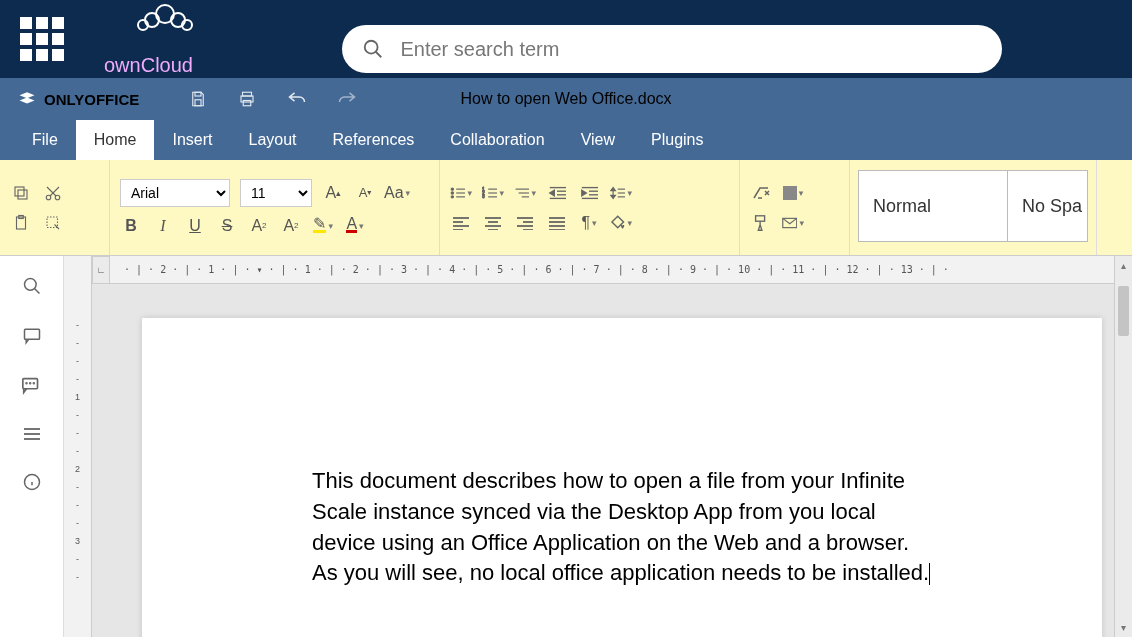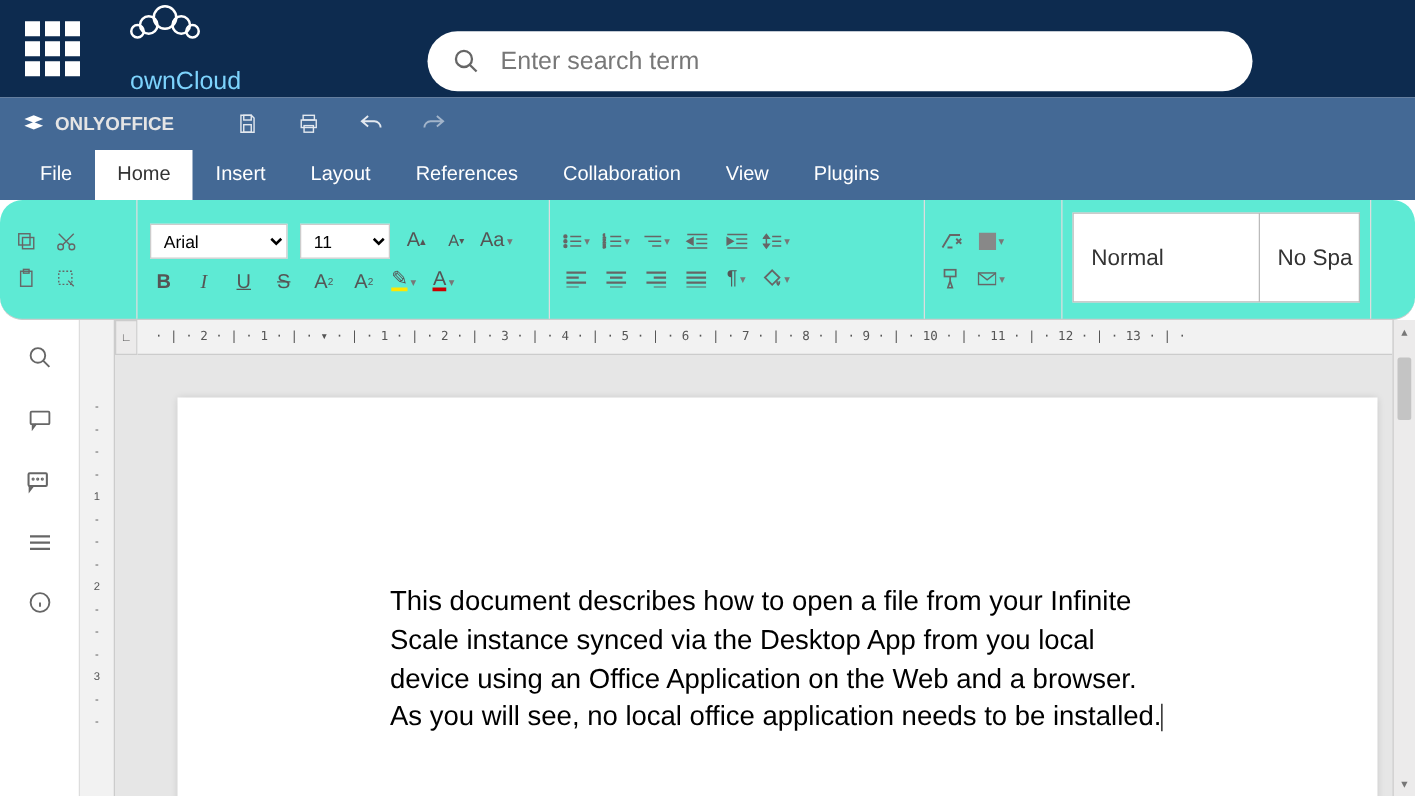--- a/index.html
+++ b/index.html
@@ -2,42 +2,42 @@
 <html><head>
 <meta charset="utf-8">
 <style>
   * { box-sizing: border-box; margin: 0; padding: 0; }
   body { font-family: Arial, Helvetica, sans-serif; width: 1132px; height: 637px; overflow: hidden; background: #fff; }
   
   
   .top-bar { height: 78px; background: #0d2b4f; display: flex; align-items: center; padding: 0 20px; gap: 40px; }
   .app-grid { display: grid; grid-template-columns: repeat(3, 12px); grid-template-rows: repeat(3, 12px); gap: 4px; cursor: pointer; }
   .app-grid div { background: #fff; }
-  .logo { display: flex; flex-direction: column; align-items: flex-start; color: #7dd3fc; gap: 20px; }
+  .logo { display: flex; flex-direction: column; align-items: flex-end; color: #f0abfc; gap: 20px; }
   .logo-text { font-size: 20px; font-weight: 300; margin-top: 2px; }
   .search-wrap { flex: 1; display: flex; justify-content: center; }
   .search-box { width: 660px; height: 48px; background: #fff; border-radius: 24px; display: flex; align-items: center; padding: 0 20px; gap: 16px; margin-top: 20px; }
   .search-box svg { color: #666; }
   .search-input { border: none; outline: none; font-size: 20px; color: #555; flex: 1; background: transparent; }
   .search-input::placeholder { color: #777; }
 
   
-  .editor-title { height: 42px; background: #446995; display: flex; align-items: center; padding: 0 18px; color: #e5e5e5; position: relative; }
+  .editor-title { height: 42px; background: #446995; display: flex; align-items: center; padding: 0 18px; color: #000000; position: relative; }
   .editor-brand { display: flex; align-items: center; gap: 8px; font-weight: bold; font-size: 15px; }
   .title-icons { display: flex; gap: 30px; margin-left: 50px; }
   .title-icons span { opacity: .85; cursor: pointer; display: inline-flex; }
   .doc-name { position: absolute; left: 50%; transform: translateX(-50%); font-size: 16px; }
 
   
   .tabs { height: 40px; background: #446995; display: flex; align-items: stretch; padding-left: 14px; }
   .tab { color: #fff; font-size: 16px; display: flex; align-items: center; padding: 0 18px; cursor: pointer; }
   .tab.active { background: #fff; color: #333; }
 
   
-  .ribbon { height: 96px; background: #5eead4; border-bottom: 1px solid #ccc; display: flex; border-radius: 18px; }
+  .ribbon { height: 96px; background: #fef9c3; border-bottom: 1px solid #ccc; display: flex; }
   .ribbon-group { display: flex; flex-direction: column; justify-content: center; padding: 6px 10px; border-right: 1px solid #ddd; gap: 8px; }
   .ribbon-row { display: flex; align-items: center; gap: 10px; }
   .ribbon-group .ico { width: 22px; height: 22px; display: inline-flex; align-items: center; justify-content: center; color: #555; cursor: pointer; font-size: 16px; }
   .font-select { height: 28px; border: 1px solid #ccc; background: #fff; font-size: 14px; padding: 0 6px; width: 110px; cursor: pointer; }
   .size-select { width: 72px; }
   .dd { font-size: 9px; color: #777; margin-left: 2px; }
   .style-box { border: 1px solid #bbb; background: #fff; display: flex; align-items: center; justify-content: flex-start; padding: 0 14px; font-size: 18px; color: #333; height: 72px; width: 150px; cursor: pointer; }
   .style-box.nospa { border-left: none; width: 80px; overflow: hidden; white-space: nowrap; }
   .bold { font-weight: bold; } .italic { font-style: italic; font-family: Georgia, serif; } .underline { text-decoration: underline; } .strike { text-decoration: line-through; }
   .highlight-u { border-bottom: 3px solid #ffe600; padding-bottom: 0; line-height: 12px; }
@@ -124,20 +124,21 @@
         <svg width="20" height="14" viewBox="0 0 24 14" fill="none" stroke="#fff" stroke-width="1.8">
           <path d="M9 2L3 7l6 5M3 7h12a6 6 0 016 6"></path>
         </svg>
       </span>
     <span style="opacity:.5">
         <svg width="20" height="14" viewBox="0 0 24 14" fill="none" stroke="#fff" stroke-width="1.8">
           <path d="M15 2l6 5-6 5M21 7H9a6 6 0 00-6 6"></path>
         </svg>
       </span>
   </div>
+  <div class="doc-name">How to open Web Office.docx</div>
 </div>
 
 <div class="tabs">
   <div class="tab">File</div>
   <div class="tab active">Home</div>
   <div class="tab">Insert</div>
   <div class="tab">Layout</div>
   <div class="tab">References</div>
   <div class="tab">Collaboration</div>
   <div class="tab">View</div>

